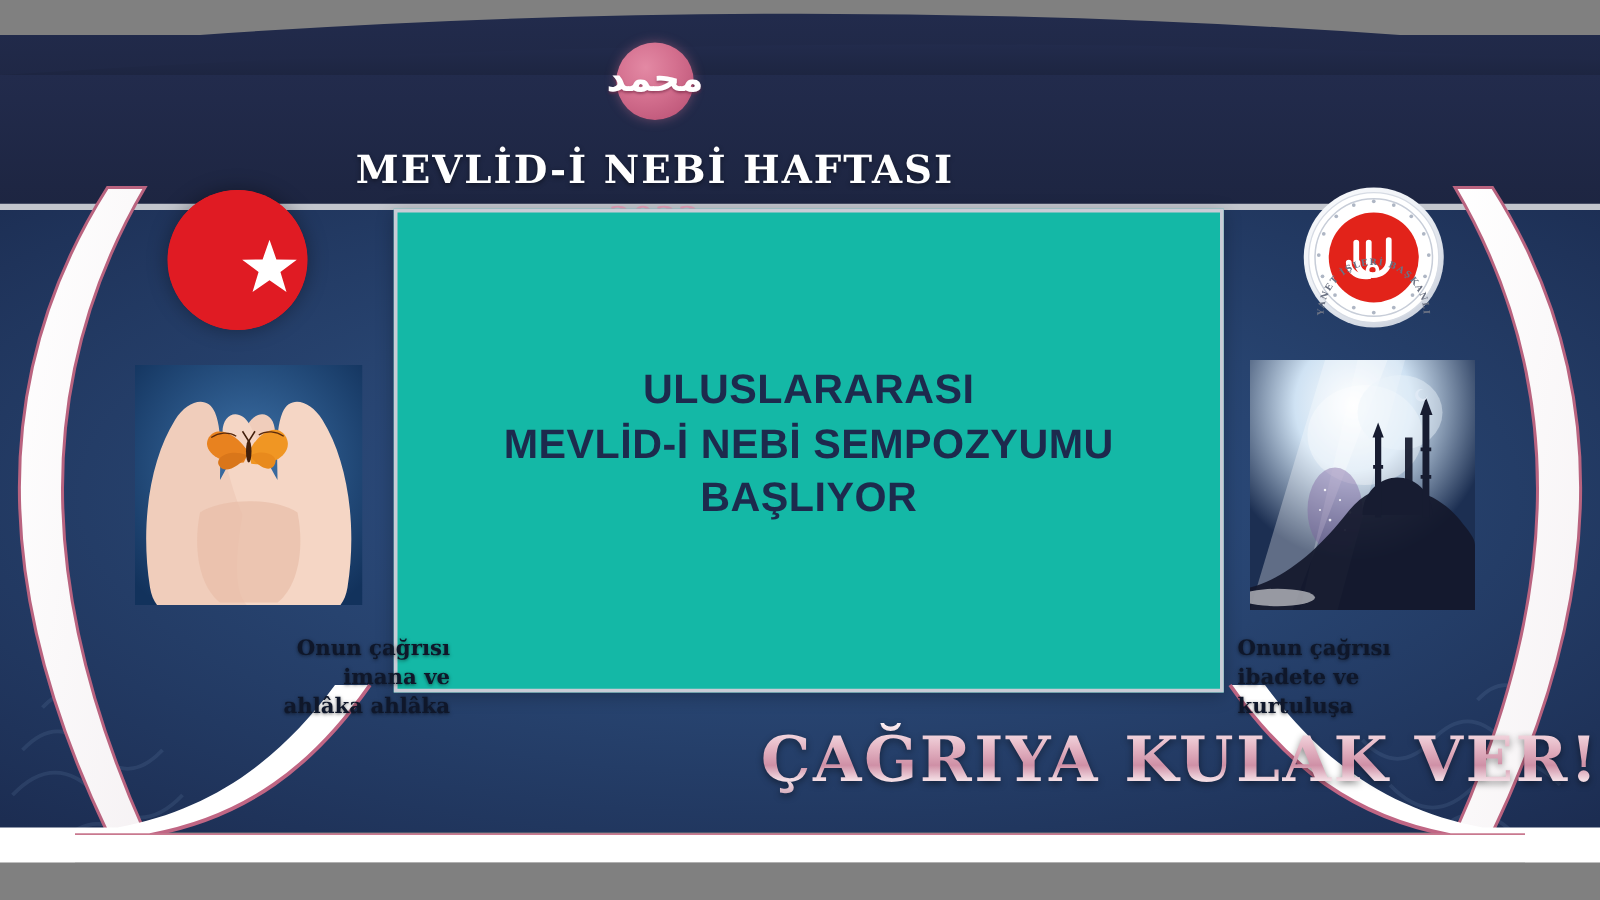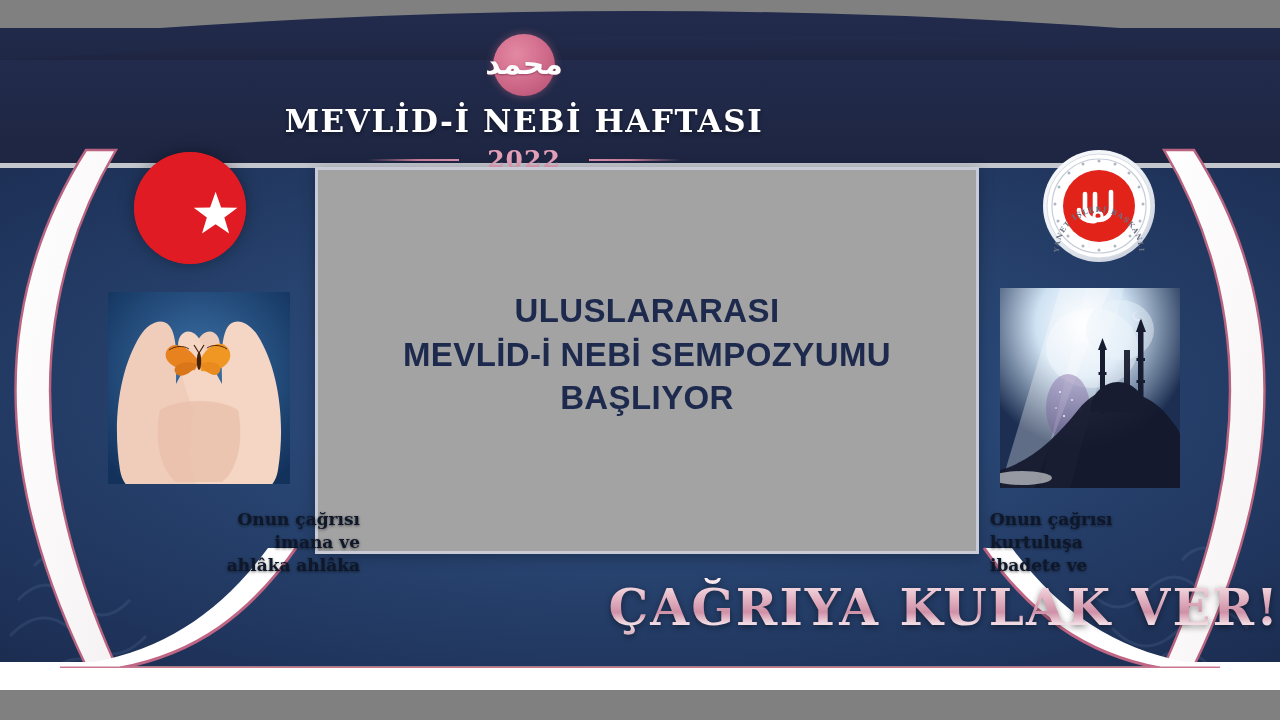--- a/index.html
+++ b/index.html
@@ -50,21 +50,21 @@
   .seal-medallion .calli {
     color:#fff;
     font-family:"DejaVu Sans", sans-serif;
     font-size:30px;
     line-height:1;
     font-weight:700;
     text-shadow:0 1px 2px rgba(120,40,70,.6);
     transform:translateY(-1px);
   }
   .hdr-title {
-    margin-top:7px;
+    margin-top:22px;
     color:#ffffff;
     font-family:"DejaVu Serif", serif;
     font-weight:700;
     font-size:31px;
     letter-spacing:1.6px;
     white-space:nowrap;
     text-shadow:0 2px 4px rgba(0,0,0,.45);
   }
   .hdr-year-row {
     margin-top:6px;
@@ -83,21 +83,21 @@
     font-weight:700;
     font-size:25px;
     letter-spacing:1px;
   }
 
   
   .content-card {
     position:absolute;
     left:315px; top:167px;
     width:664px; height:387px;
-    background:#a3a3a3;
+    background:#14b8a6;
     border:3px solid #c9ccd6;
     z-index:8;
     display:flex;
     align-items:center;
     justify-content:center;
     box-shadow:0 3px 14px rgba(0,0,0,.28);
   }
   .card-headline {
     text-align:center;
     color:#1d2a4d;
@@ -396,19 +396,19 @@
   </div>
 
   <div class="caption caption-left">
     <div>Onun çağrısı</div>
     <div>imana ve</div>
     <div>ahlâka ahlâka</div>
   </div>
 
   <div class="caption caption-right">
     <div>Onun çağrısı</div>
+    <div>ibadete ve</div>
     <div>kurtuluşa</div>
-    <div>ibadete ve</div>
   </div>
 
   <div class="slogan">ÇAĞRIYA KULAK VER!</div>
 
 </div>
 
 </body></html>

